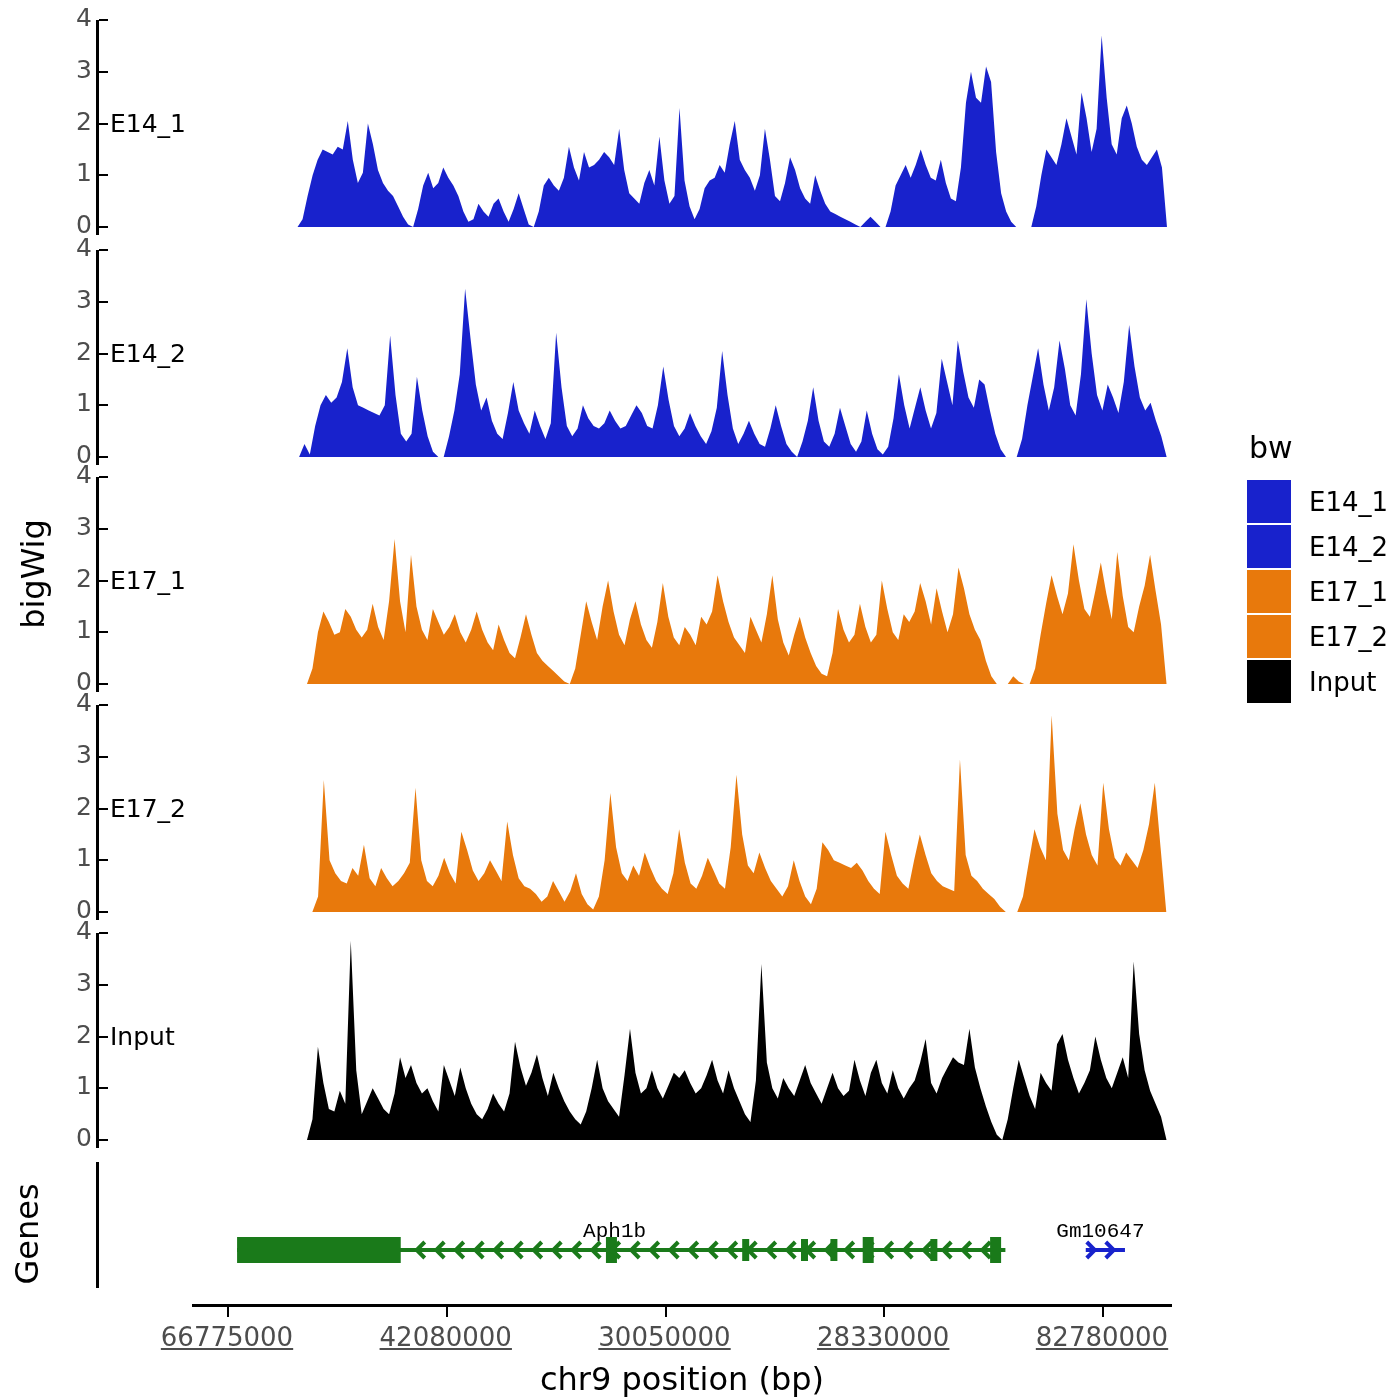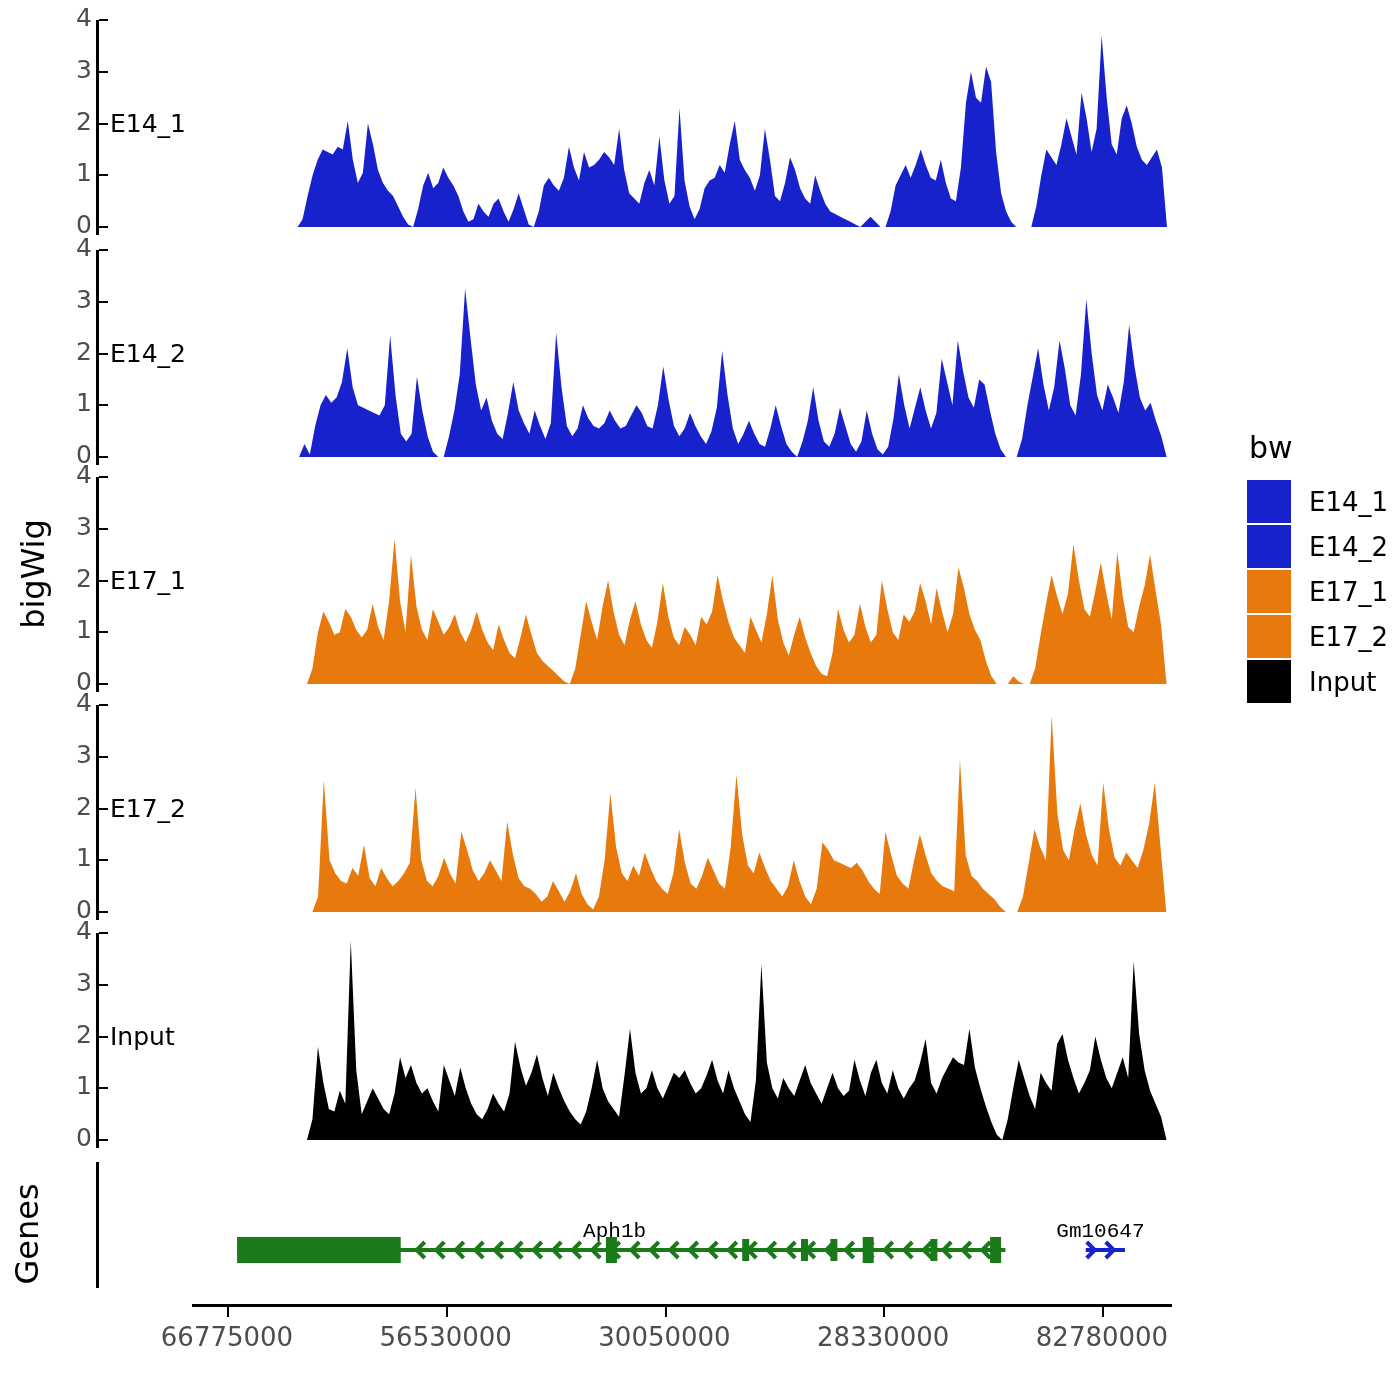--- a/index.html
+++ b/index.html
@@ -38,21 +38,21 @@
   #genes-panel{position:absolute;left:0;top:1160px;width:1200px;height:140px;font-family:Liberation Mono, monospace;}
   #genes-axis-line{position:absolute;left:96px;top:2px;width:3px;height:126px;background:#000;}
   .gene-name{position:absolute;font-size:21px;color:#000;white-space:nowrap;}
   #gene-track-svg{position:absolute;left:192px;top:70px;}
 
   
   #xaxis{position:absolute;left:0;top:1300px;width:1400px;height:100px;}
   #xaxis-line{position:absolute;left:192px;top:4px;width:980px;height:3px;background:#000;}
   .xtick{position:absolute;top:7px;width:2px;height:10px;background:#000;}
   .xticklbl{position:absolute;top:22px;font-size:26px;color:#4d4d4d;
-            text-align:center;white-space:nowrap;transform:translateX(-50%);}
+            text-align:center;white-space:nowrap;transform:translateX(-50%);text-decoration:underline;}
   #xaxis-title{position:absolute;top:60px;left:192px;width:980px;
                text-align:center;font-size:32px;color:#000;}
 
   
   #legend{position:absolute;left:1216px;top:430px;width:180px;margin-left:31px;}
   #legend-title{font-size:30px;color:#000;margin-bottom:14px;padding-left:2px;}
   .legend-row{display:flex;align-items:center;height:45px;}
   .legend-key{width:44px;height:43px;flex:none;}
   .legend-lbl{font-size:26px;color:#000;margin-left:18px;white-space:nowrap;}
 </style>
@@ -226,28 +226,29 @@
         <path d="M 913.76 12 L 921.76 20 L 913.76 28" fill="none" stroke="#1822CC" stroke-width="4"></path>
       </svg>
   </div>
 
   <div id="xaxis">
     <div id="xaxis-line"></div>
     <div id="xticks">
         <div class="xtick" style="left: 227px;"></div>
         <div class="xticklbl" style="left: 227px;">66775000</div>
         <div class="xtick" style="left: 445.75px;"></div>
-        <div class="xticklbl" style="left: 445.75px;">56530000</div>
+        <div class="xticklbl" style="left: 445.75px;">42080000</div>
         <div class="xtick" style="left: 664.5px;"></div>
         <div class="xticklbl" style="left: 664.5px;">30050000</div>
         <div class="xtick" style="left: 883.25px;"></div>
         <div class="xticklbl" style="left: 883.25px;">28330000</div>
         <div class="xtick" style="left: 1102px;"></div>
         <div class="xticklbl" style="left: 1102px;">82780000</div>
       </div>
+    <div id="xaxis-title">chr9 position (bp)</div>
   </div>
 
   <div id="legend">
     <div id="legend-title">bw</div>
     <div id="legend-items">
         <div class="legend-row">
           <div class="legend-key" style="background: rgb(24, 34, 204);"></div>
           <div class="legend-lbl">E14_1</div>
         </div>
         <div class="legend-row">

